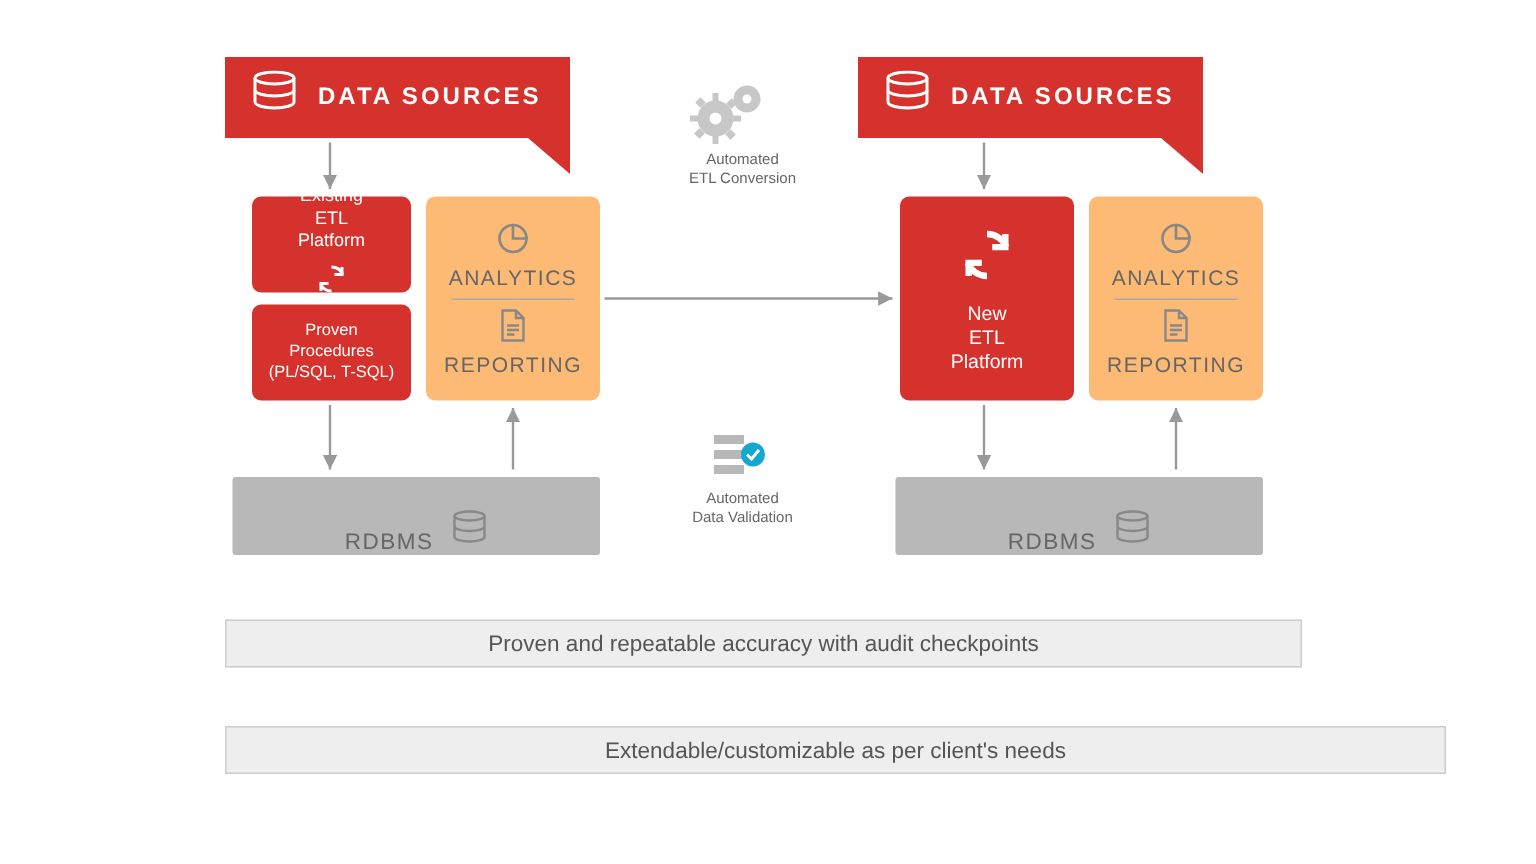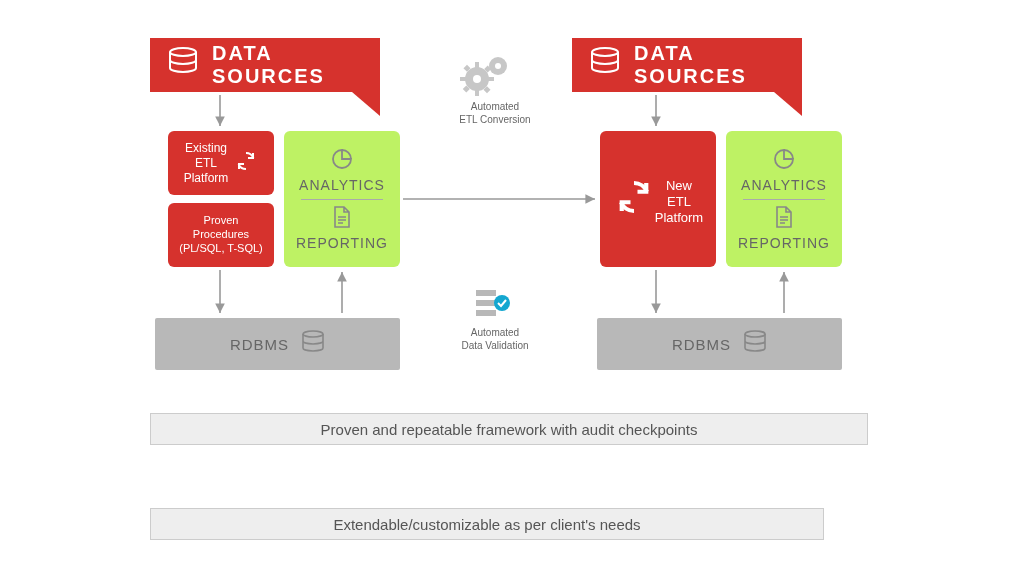--- a/index.html
+++ b/index.html
@@ -1,25 +1,25 @@
 <!DOCTYPE html>
 <html><head>
 <meta charset="utf-8">
 <style>
 *{margin:0;padding:0;box-sizing:border-box}
 body{font-family:Arial,Helvetica,sans-serif;background:#fff;width:1024px;height:576px;position:relative;color:#555}
 .canvas{position:absolute;inset:0}
 .flag{position:absolute;background:#d6322d;color:#fff;display:flex;align-items:center;padding:10px 18px;height:54px}
 .flag-tail{position:absolute;width:0;height:0;border-style:solid}
 .flag .db-icon{margin-right:14px}
-.flag .ttl{font-weight:700;letter-spacing:2px;font-size:20px}
-.redbox{position:absolute;background:#d6322d;color:#fff;border-radius:6px;display:flex;flex-direction:row;align-items:center;justify-content:center;text-align:center;font-size:13px;line-height:1.25;padding:6px}
-.greybox{position:absolute;background:#bef264;border-radius:6px;display:flex;flex-direction:column;align-items:center;justify-content:center;color:#666;font-size:14px;letter-spacing:1px}
+.flag .ttl{font-weight:700;letter-spacing:2px;font-size:16px}
+.redbox{position:absolute;background:#d6322d;color:#fff;border-radius:6px;display:flex;flex-direction:column;align-items:center;justify-content:center;text-align:center;font-size:13px;line-height:1.25;padding:6px}
+.greybox{position:absolute;background:#fdba74;border-radius:6px;display:flex;flex-direction:column;align-items:center;justify-content:center;color:#666;font-size:14px;letter-spacing:1px}
 .greybox .hr{width:70%;height:1px;background:#aaa;margin:6px 0}
-.rdbms{position:absolute;background:#b8b8b8;border-radius:2px;display:flex;align-items:center;justify-content:center;color:#666;font-size:15px;letter-spacing:1px}
+.rdbms{position:absolute;background:#b8b8b8;border-radius:2px;display:flex;align-items:flex-end;justify-content:center;color:#666;font-size:15px;letter-spacing:1px}
 .note{position:absolute;color:#666;font-size:10px;text-align:center;line-height:1.3}
 .bar{position:absolute;background:#eee;border:1px solid #ccc;display:flex;align-items:center;justify-content:center;color:#555;font-size:15px;height:32px}
 svg.arrows{position:absolute;inset:0;pointer-events:none}
 .ico{display:inline-block}
 </style>
 </head>
 <body>
 
 <div class="canvas">
 
@@ -40,21 +40,21 @@
       <svg width="30" height="32" viewBox="0 0 30 32">
           <ellipse cx="15" cy="5" rx="13" ry="4" fill="none" stroke="#fff" stroke-width="2"></ellipse>
           <path d="M2 5v8c0 2.2 5.8 4 13 4s13-1.8 13-4V5" fill="none" stroke="#fff" stroke-width="2"></path>
           <path d="M2 13v8c0 2.2 5.8 4 13 4s13-1.8 13-4v-8" fill="none" stroke="#fff" stroke-width="2"></path>
         </svg>
     </span>
     <span class="ttl">DATA SOURCES</span>
   </div>
   <div class="flag-tail" style="left:774px;top:92px;border-width:0 28px 24px 0;border-color:transparent #d6322d transparent transparent"></div>
 
-  <div class="redbox" style="left:168px;top:131px;width:106px;height:64px;flex-direction:row;gap:6px">
+  <div class="redbox" style="left:168px;top:131px;width:106px;height:64px;flex-direction:column;gap:6px">
     <span style="white-space:pre-line;font-size:12px">Existing
 ETL
 Platform</span>
     <span class="ico">
       <svg width="24" height="24" viewBox="0 0 24 24">
           <path d="M12 4a8 8 0 0 1 7.4 5M12 20a8 8 0 0 1-7.4-5" fill="none" stroke="#fff" stroke-width="2"></path>
           <path d="M19 4v5h-5M5 20v-5h5" fill="none" stroke="#fff" stroke-width="2"></path>
         </svg>
     </span>
   </div>
@@ -176,19 +176,19 @@
       <line x1="220" y1="270" x2="220" y2="313"></line>
       <line x1="342" y1="313" x2="342" y2="272"></line>
       <line x1="403" y1="199" x2="595" y2="199"></line>
       <line x1="656" y1="95" x2="656" y2="126"></line>
       <line x1="656" y1="270" x2="656" y2="313"></line>
       <line x1="784" y1="313" x2="784" y2="272"></line>
     </g>
   </svg>
 
   <div class="bar" style="left:150px;top:413px;width:718px">
-      <span>Proven and repeatable framework with audit checkpoints</span>
+      <span>Proven and repeatable accuracy with audit checkpoints</span>
     </div>
-  <div class="bar" style="left:150px;top:508px;width:674px">
+  <div class="bar" style="left:150px;top:484px;width:814px">
       <span>Extendable/customizable as per client's needs</span>
     </div>
 
 </div>
 
 </body></html>

